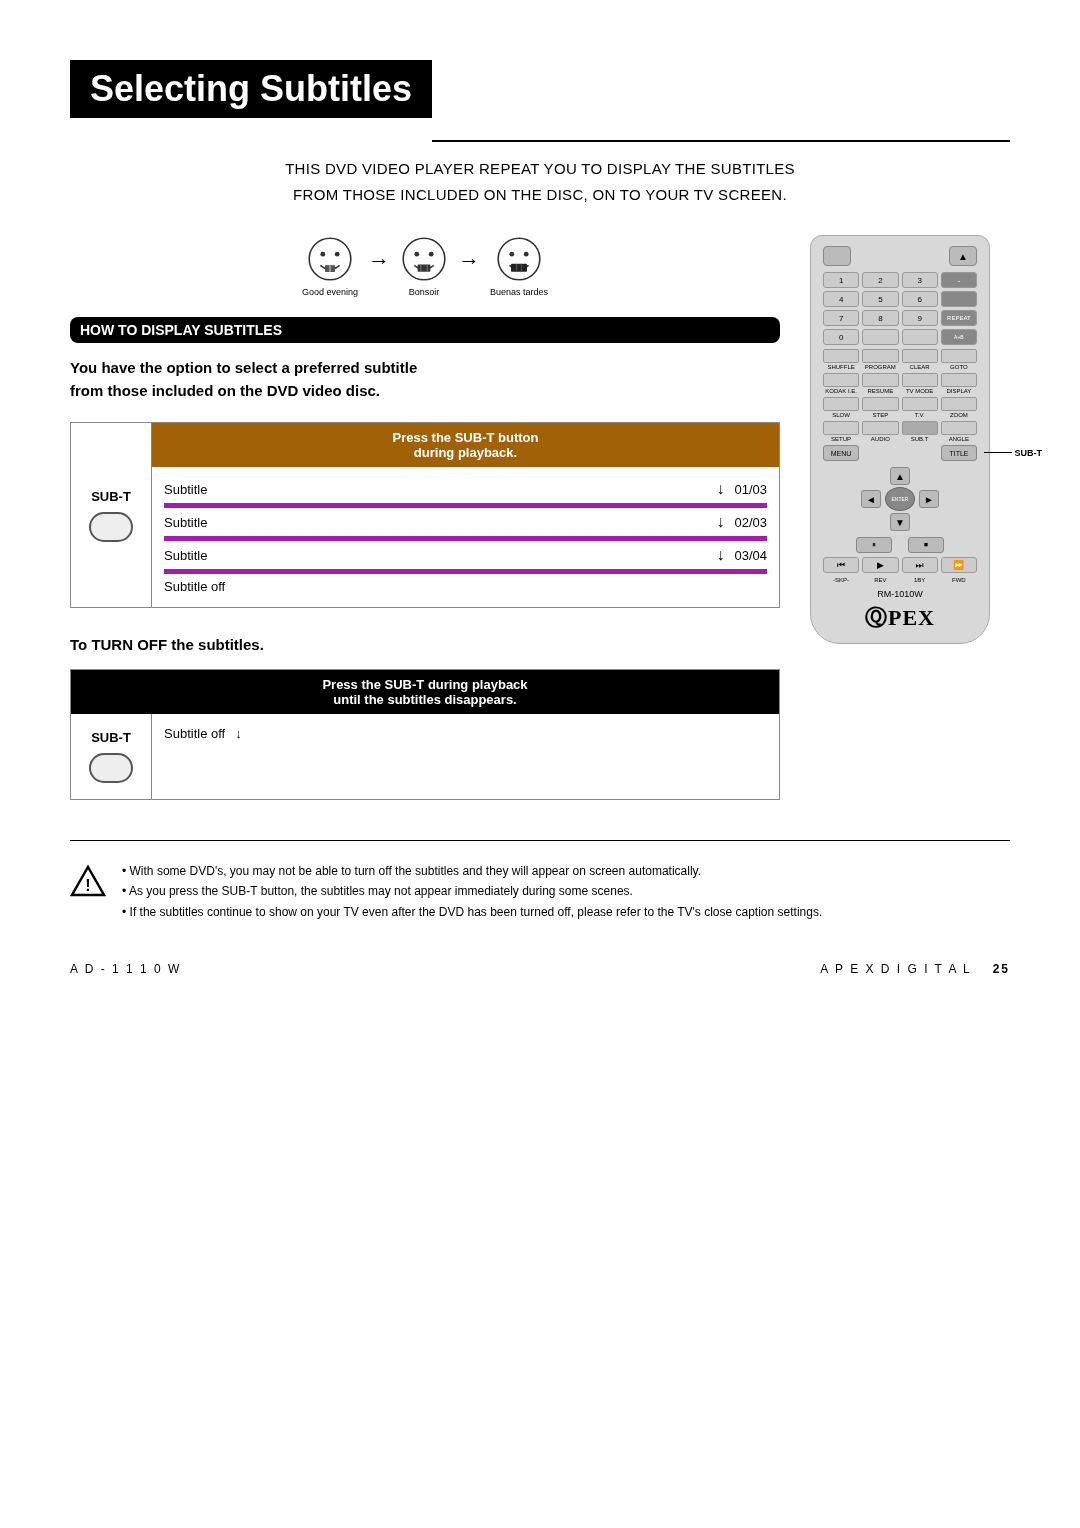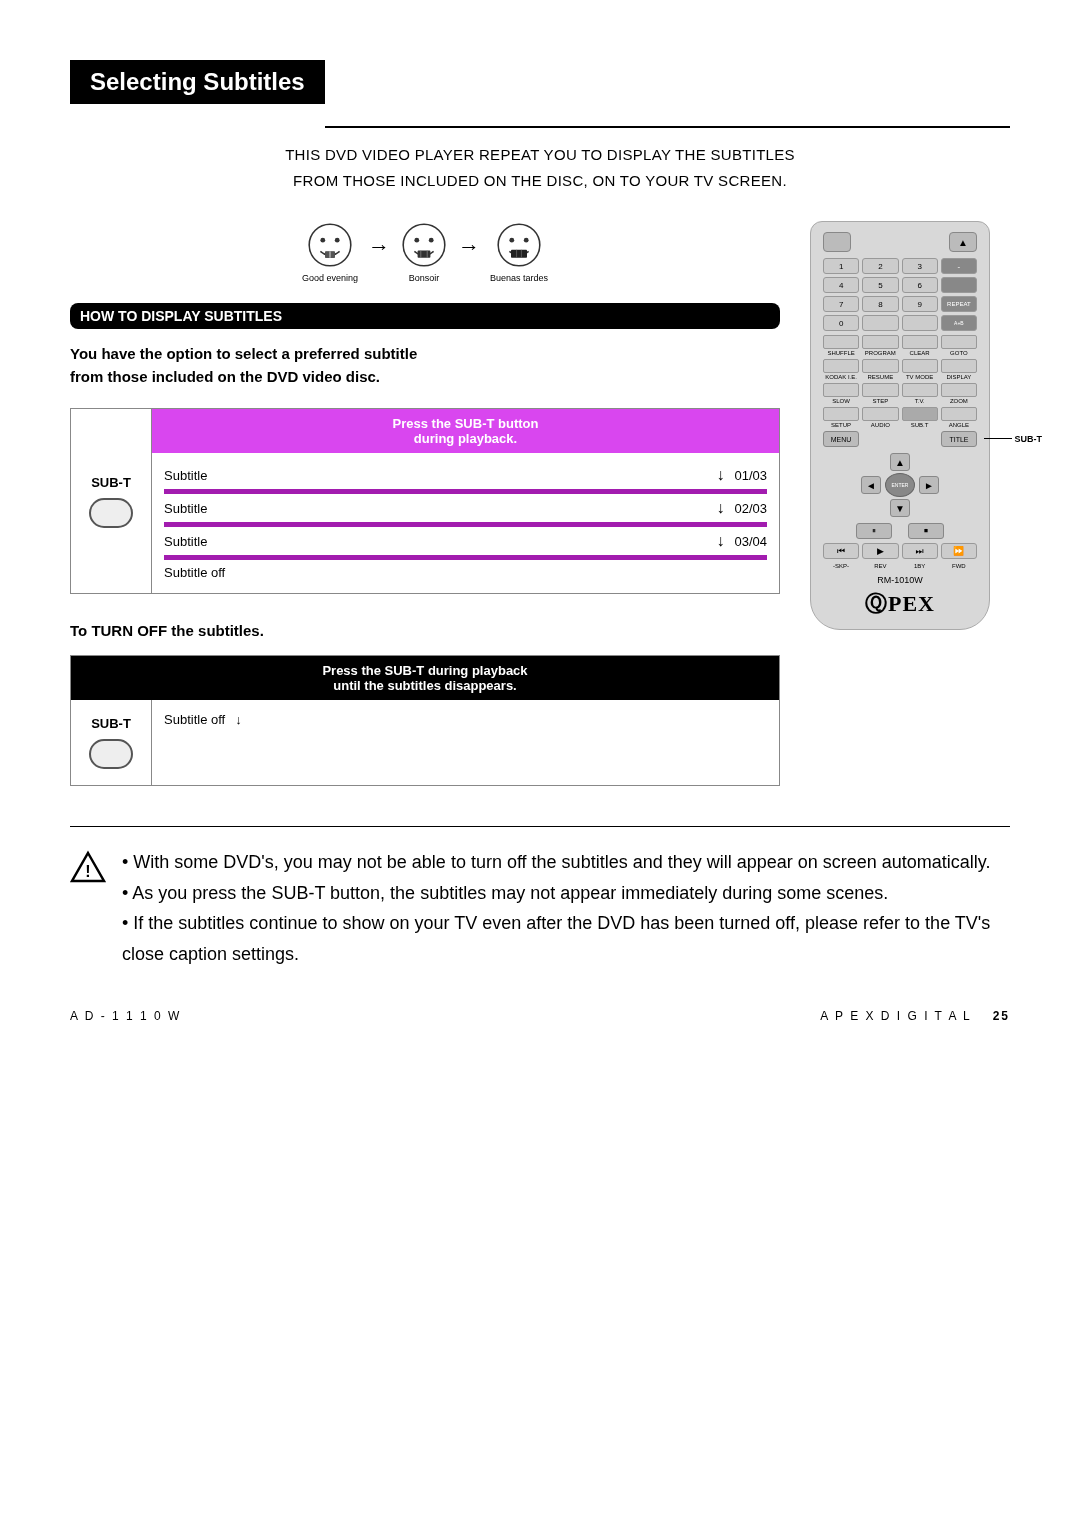--- a/index.html
+++ b/index.html
@@ -21,21 +21,21 @@
 
     
     .title-box {
       background: #000;
       display: inline-block;
       padding: 8px 20px;
       margin-bottom: 30px;
     }
     .title-box h1 {
       color: #fff;
-      font-size: 24px;
+      font-size: 36px;
       font-weight: bold;
       white-space: nowrap;
     }
     .title-row {
       display: flex;
       align-items: flex-end;
       margin-bottom: 8px;
     }
     .title-row .title-line-ext {
       flex: 1;
@@ -131,21 +131,21 @@
       height: 30px;
       border: 2px solid #555;
       border-radius: 20px;
       background: #eee;
     }
     .demo-right {
       flex: 1;
       border-left: 1px solid #888;
     }
     .demo-instruction {
-      background: #d946ef;
+      background: #a16207;
       color: #fff;
       font-size: 13px;
       font-weight: bold;
       padding: 7px 12px;
       text-align: center;
     }
     .demo-rows {
       padding: 8px 12px;
     }
     .demo-row {
@@ -383,21 +383,21 @@
       display: flex;
       gap: 16px;
       align-items: flex-start;
     }
     .warning-icon {
       font-size: 28px;
       flex-shrink: 0;
       margin-top: 2px;
     }
     .warning-text {
-      font-size: 18px;
+      font-size: 12px;
       line-height: 1.7;
     }
 
     
     .footer {
       display: flex;
       justify-content: space-between;
       align-items: center;
       margin-top: 40px;
       font-size: 12px;

